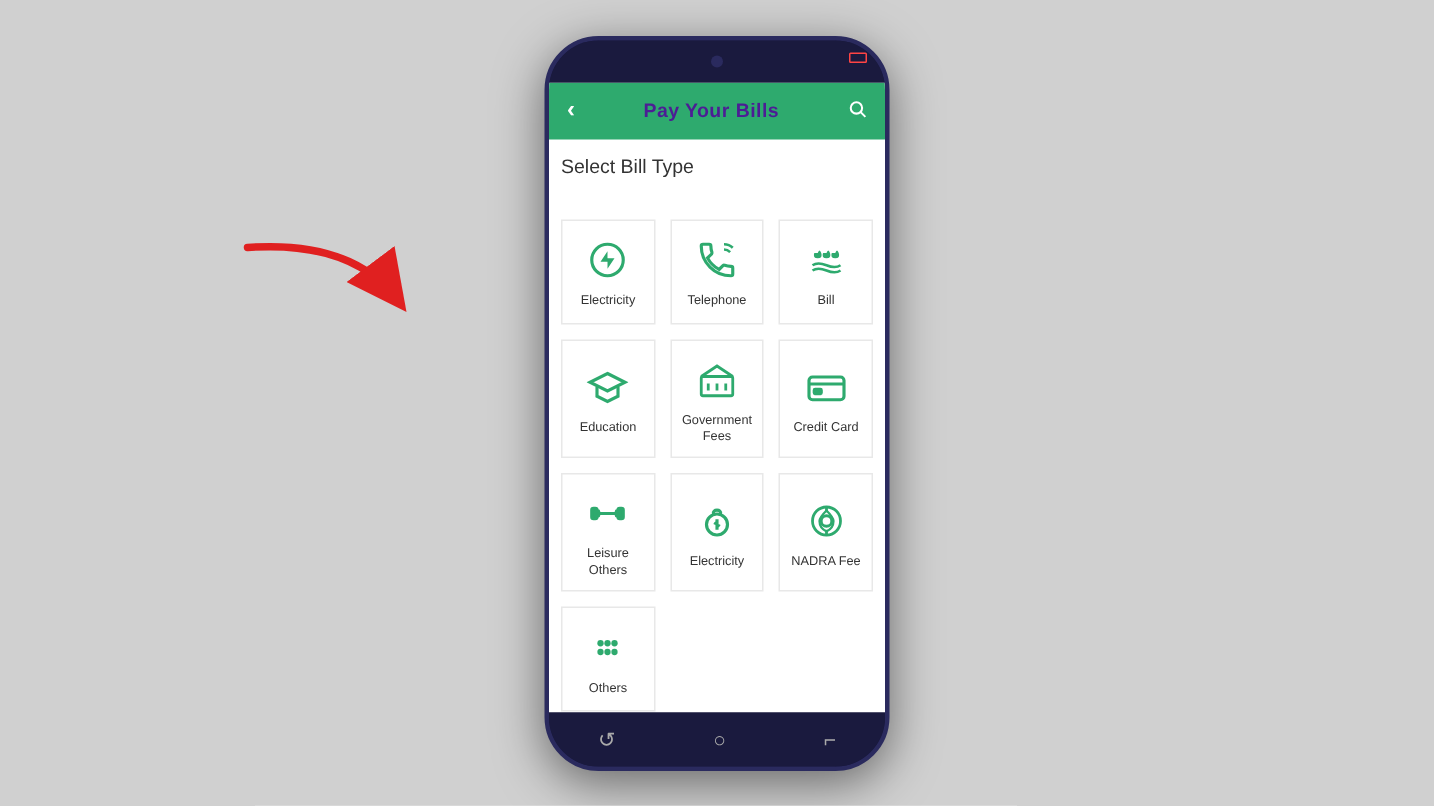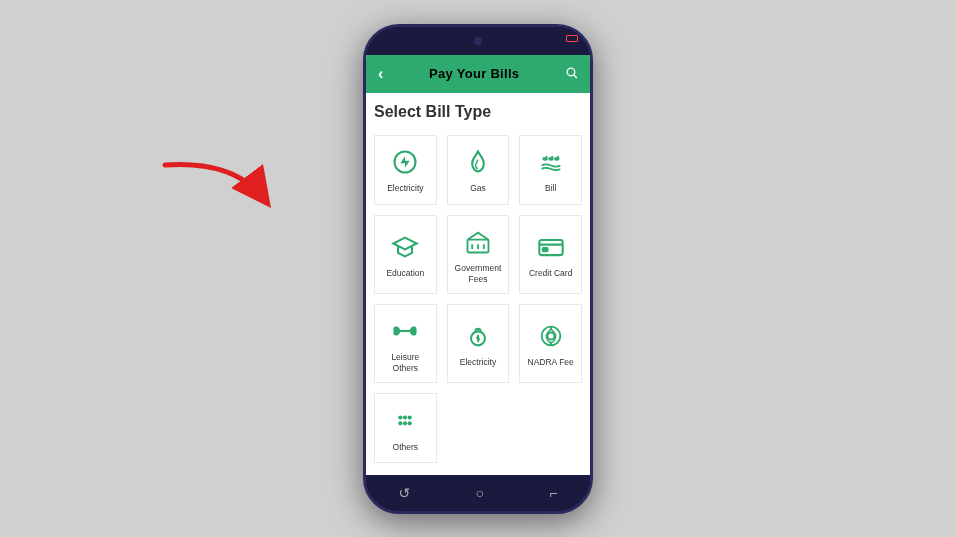--- a/index.html
+++ b/index.html
@@ -94,40 +94,40 @@
       height: 38px;
       flex-shrink: 0;
     }
     .header-back {
       color: #fff;
       font-size: 16px;
       font-weight: bold;
       cursor: pointer;
     }
     .header-title {
-      color: #000000;
+      color: #4c1d95;
       font-size: 13px;
       font-weight: 600;
       letter-spacing: 0.3px;
     }
     .header-search {
       color: #fff;
       font-size: 13px;
     }
     
     .content {
       flex: 1;
       overflow-y: auto;
       padding: 10px 8px 6px;
     }
     .section-title {
-      font-size: 16px;
+      font-size: 13px;
       color: #333;
-      font-weight: 700;
-      margin-bottom: 14px;
+      font-weight: 400;
+      margin-bottom: 28px;
     }
     .grid {
       display: grid;
       grid-template-columns: repeat(3, 1fr);
       gap: 10px;
     }
     .grid-item {
       display: flex;
       flex-direction: column;
       align-items: center;
@@ -217,30 +217,32 @@
           <div class="grid-item highlighted">
             <div class="grid-icon">
               <svg viewBox="0 0 24 24" fill="none" stroke="#2eaa6e" stroke-width="1.8">
                 <circle cx="12" cy="12" r="9"></circle>
                 <path d="M12 7 L8 13 L12 13 L12 17 L16 11 L12 11 Z" fill="#2eaa6e" stroke="none"></path>
               </svg>
             </div>
             <span class="grid-label">Electricity</span>
           </div>
 
-
-          <div class="grid-item">
-            <div class="grid-icon">
-              <svg viewBox="0 0 24 24" fill="none" stroke="#2eaa6e" stroke-width="1.8">
-                <path d="M12 3 C10 7 7 9 7 13 C7 17 9.5 20 12 20 C14.5 20 17 17 17 13 C17 9 14 7 12 3Z" fill="none" stroke="#2eaa6e"></path>
-                <path d="M12 10 C11 12 10 13 10 15 C10 16.5 11 17.5 12 17.5" stroke="#2eaa6e" stroke-width="1.2" fill="none"></path>
-              </svg>
-            </div>
-            <span class="grid-label">Gas</span>
-          </div>
+          <div class="grid-item">
+            <div class="grid-icon">
+              <svg viewBox="0 0 24 24" fill="none" stroke="#2eaa6e" stroke-width="1.8">
+                <path d="M6.6 10.8c1.4 2.8 3.8 5.1 6.6 6.6l2.2-2.2c.3-.3.7-.4 1-.2 1.1.4 2.3.6 3.6.6.6 0 1 .4 1 1V20c0 .6-.4 1-1 1-9.4 0-17-7.6-17-17 0-.6.4-1 1-1h3.5c.6 0 1 .4 1 1 0 1.3.2 2.5.6 3.6.1.3 0 .7-.2 1L6.6 10.8z" fill="none" stroke="#2eaa6e"></path>
+
+                <path d="M16 3 Q19 3 21 5" stroke="#2eaa6e" stroke-width="1.5" fill="none"></path>
+                <path d="M16 6 Q18 6 19.5 7.5" stroke="#2eaa6e" stroke-width="1.5" fill="none"></path>
+              </svg>
+            </div>
+            <span class="grid-label">Telephone</span>
+          </div>
+
 
 
           <div class="grid-item">
             <div class="grid-icon">
               <svg viewBox="0 0 24 24" fill="none" stroke="#2eaa6e" stroke-width="1.8">
 
                 <path d="M7 8 Q8 5 9 8 Q10 11 7 11 Q4 11 5 8Z" fill="#2eaa6e" stroke="none"></path>
                 <path d="M12 8 Q13 5 14 8 Q15 11 12 11 Q9 11 10 8Z" fill="#2eaa6e" stroke="none"></path>
                 <path d="M17 8 Q18 5 19 8 Q20 11 17 11 Q14 11 15 8Z" fill="#2eaa6e" stroke="none"></path>
 

